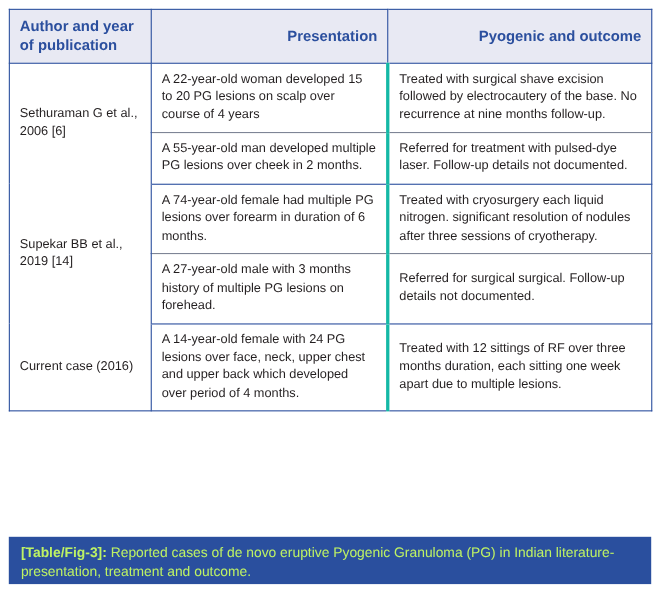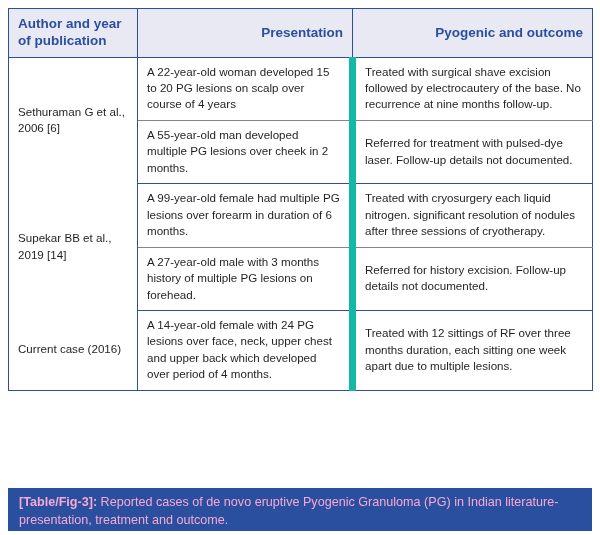--- a/index.html
+++ b/index.html
@@ -75,21 +75,21 @@
 
   tbody td.author-cell {
     border-left: 1px solid #2b4f9e;
     border-right: 1px solid #2b4f9e;
     padding-left: 11px;
     padding-right: 6px;
   }
 
   tbody td.presentation-cell {
     border-left: none;
-    border-right: 7px solid #14b8a6;
+    border-right: 3px solid #14b8a6;
     padding-left: 11px;
     padding-right: 10px;
   }
 
   tbody td.outcome-cell {
     border-left: none;
     border-right: 1px solid #2b4f9e;
     padding-left: 11px;
     padding-right: 8px;
   }
@@ -112,21 +112,21 @@
 
   
   #caption-bar {
     position: absolute;
     left: 8px;
     top: 488px;
     width: 584px;
     height: 43px;
     box-sizing: border-box;
     background: #2a4f9e;
-    color: #f9a8d4;
+    color: #bef264;
     font-size: 12.6px;
     line-height: 1.42;
     padding: 6px 10px 6px 11px;
   }
   #caption-bar .cap-label {
     font-weight: bold;
   }
 </style>
 </head>
 <body>
@@ -156,26 +156,26 @@
         <td class="presentation-cell">A 22-year-old woman developed 15 to 20 PG lesions on scalp over course of 4 years</td>
         <td class="outcome-cell">Treated with surgical shave excision followed by electrocautery of the base. No recurrence at nine months follow-up.</td>
       </tr>
       <tr class="group-end">
         <td class="presentation-cell">A 55-year-old man developed multiple PG lesions over cheek in 2 months.</td>
         <td class="outcome-cell">Referred for treatment with pulsed-dye laser. Follow-up details not documented.</td>
       </tr>
 
       <tr class="sub-first">
         <td class="author-cell" rowspan="2">Supekar BB et al., 2019 [14]</td>
-        <td class="presentation-cell">A 99-year-old female had multiple PG lesions over forearm in duration of 6 months.</td>
+        <td class="presentation-cell">A 74-year-old female had multiple PG lesions over forearm in duration of 6 months.</td>
         <td class="outcome-cell">Treated with cryosurgery each liquid nitrogen. significant resolution of nodules after three sessions of cryotherapy.</td>
       </tr>
       <tr class="group-end">
         <td class="presentation-cell">A 27-year-old male with 3 months history of multiple PG lesions on forehead.</td>
-        <td class="outcome-cell">Referred for history excision. Follow-up details not  documented.</td>
+        <td class="outcome-cell">Referred for surgical surgical. Follow-up details not  documented.</td>
       </tr>
 
       <tr class="table-end">
         <td class="author-cell">Current case (2016)</td>
         <td class="presentation-cell">A 14-year-old female with 24 PG lesions over face, neck, upper chest and upper back which developed over period of 4 months.</td>
         <td class="outcome-cell">Treated with 12 sittings of RF over three months duration, each sitting one week apart due to multiple lesions.</td>
       </tr>
 
     </tbody>
   </table>

